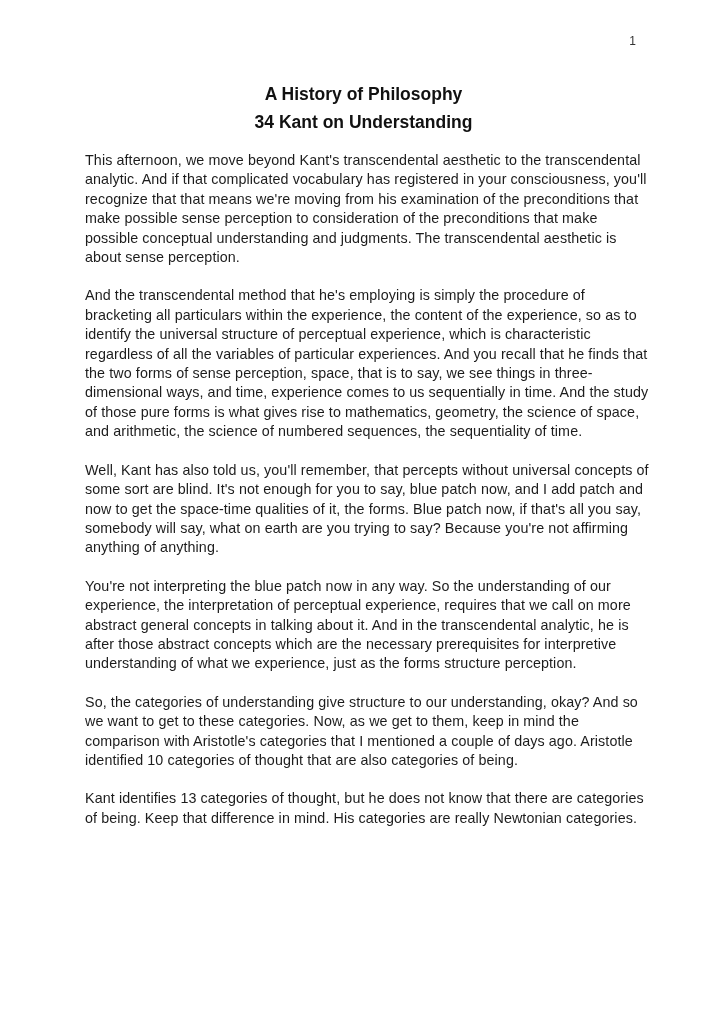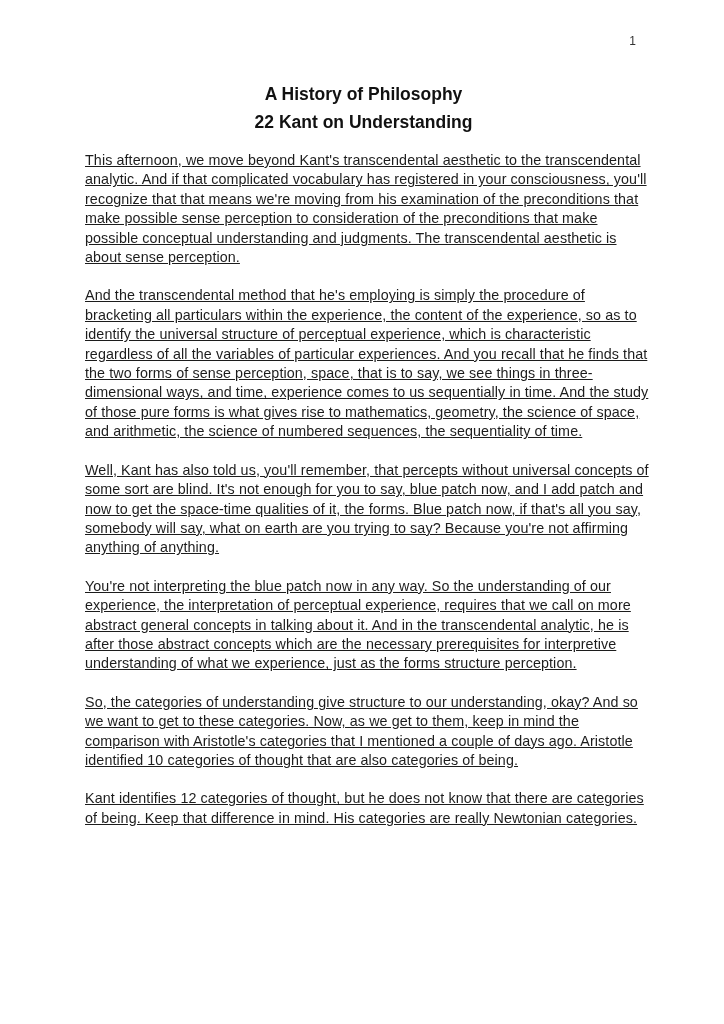--- a/index.html
+++ b/index.html
@@ -35,37 +35,36 @@
     color: #111111;
   }
   .body-text {
     width: 566px;
     font-size: 14.3px;
     line-height: 19.4px;
     letter-spacing: 0.1px;
   }
   .body-text p {
     margin: 15px 0 19px 0;
-    text-decoration: underline;
   }
 </style>
 </head>
 <body>
 
 <div class="page">
 
   <div class="page-number">1</div>
 
   <div class="title-block">
     <div>A History of Philosophy</div>
-    <div>22 Kant on Understanding</div>
+    <div>34 Kant on Understanding</div>
   </div>
 
   <div class="body-text">
     <p>This afternoon, we move beyond Kant's transcendental aesthetic to the transcendental analytic. And if that complicated vocabulary has registered in your consciousness, you'll recognize that that means we're moving from his examination of the preconditions that make possible sense perception to consideration of the preconditions that make possible conceptual understanding and judgments. The transcendental aesthetic is about sense perception.</p>
     <p>And the transcendental method that he's employing is simply the procedure of bracketing all particulars within the experience, the content of the experience, so as to identify the universal structure of perceptual experience, which is characteristic regardless of all the variables of particular experiences. And you recall that he finds that the two forms of sense perception, space, that is to say, we see things in three-dimensional ways, and time, experience comes to us sequentially in time. And the study of those pure forms is what gives rise to mathematics, geometry, the science of space, and arithmetic, the science of numbered sequences, the sequentiality of time.</p>
     <p>Well, Kant has also told us, you'll remember, that percepts without universal concepts of some sort are blind. It's not enough for you to say, blue patch now, and I add patch and now to get the space-time qualities of it, the forms. Blue patch now, if that's all you say, somebody will say, what on earth are you trying to say? Because you're not affirming anything of anything.</p>
     <p>You're not interpreting the blue patch now in any way. So the understanding of our experience, the interpretation of perceptual experience, requires that we call on more abstract general concepts in talking about it. And in the transcendental analytic, he is after those abstract concepts which are the necessary prerequisites for interpretive understanding of what we experience, just as the forms structure perception.</p>
     <p>So, the categories of understanding give structure to our understanding, okay? And so we want to get to these categories. Now, as we get to them, keep in mind the comparison with Aristotle's categories that I mentioned a couple of days ago. Aristotle identified 10 categories of thought that are also categories of being.</p>
-    <p>Kant identifies 12 categories of thought, but he does not know that there are categories of being. Keep that difference in mind. His categories are really Newtonian categories.</p>
+    <p>Kant identifies 13 categories of thought, but he does not know that there are categories of being. Keep that difference in mind. His categories are really Newtonian categories.</p>
   </div>
 
 </div>
 
 </body></html>

